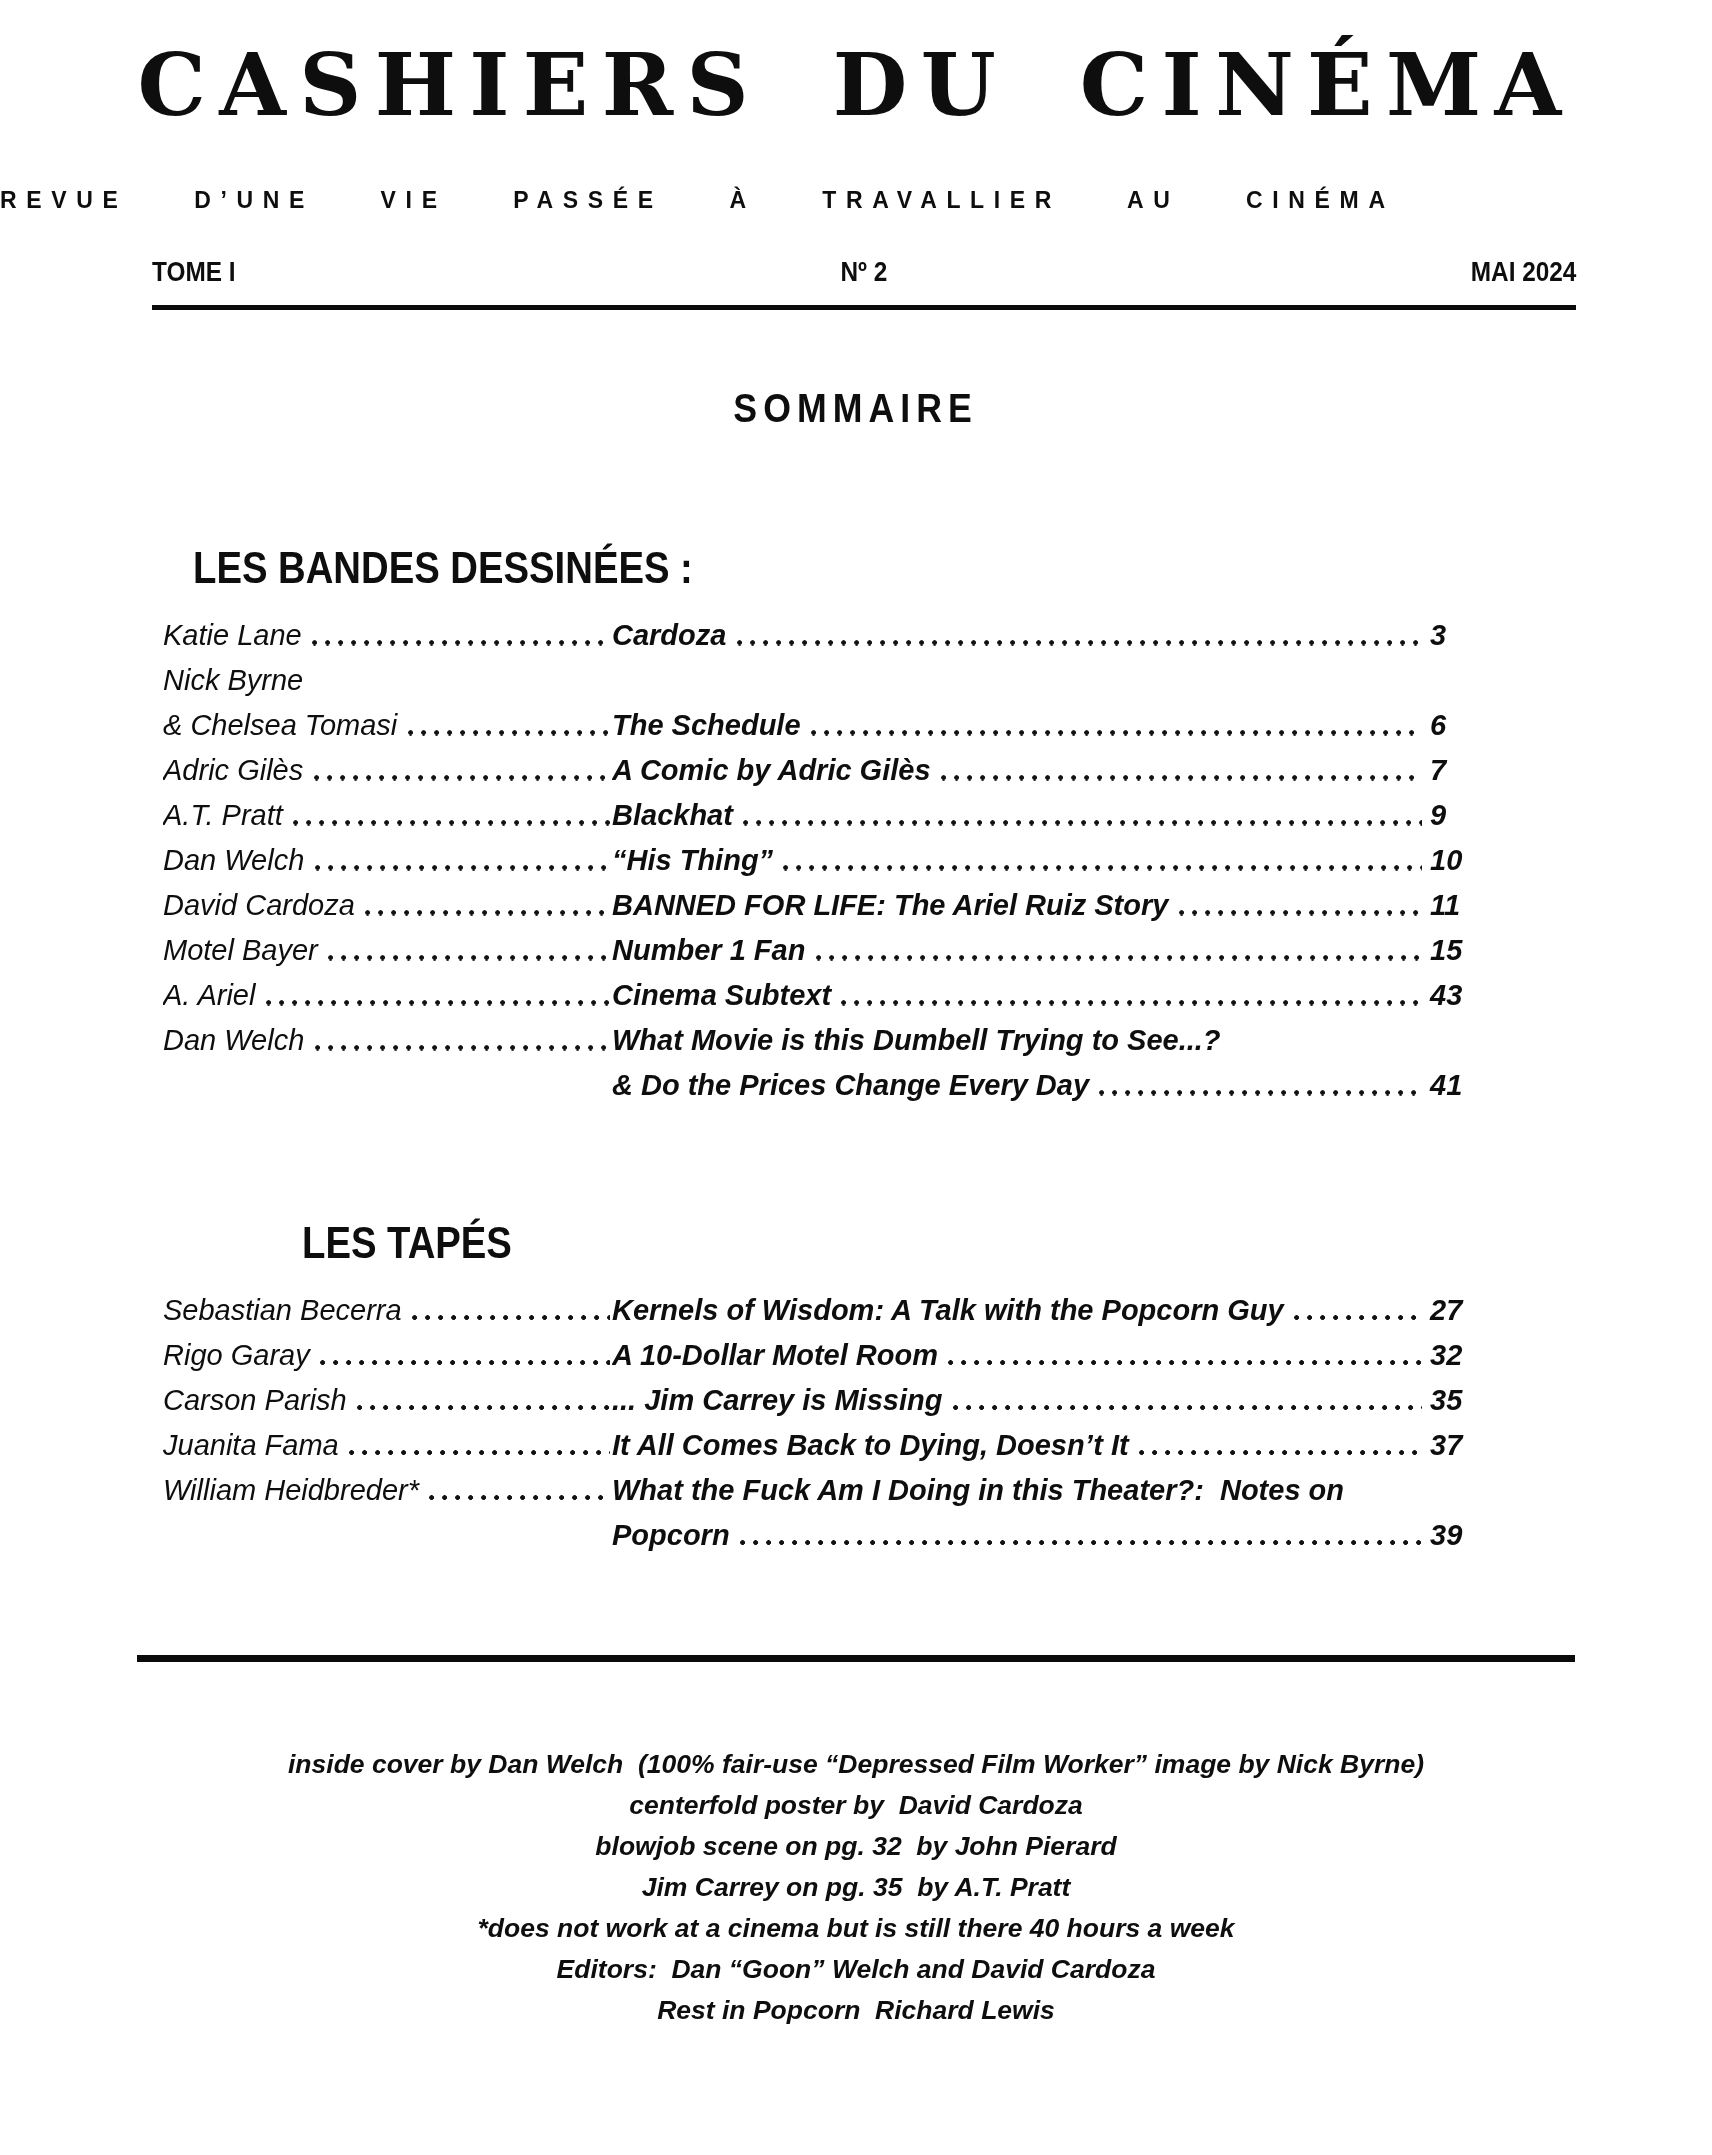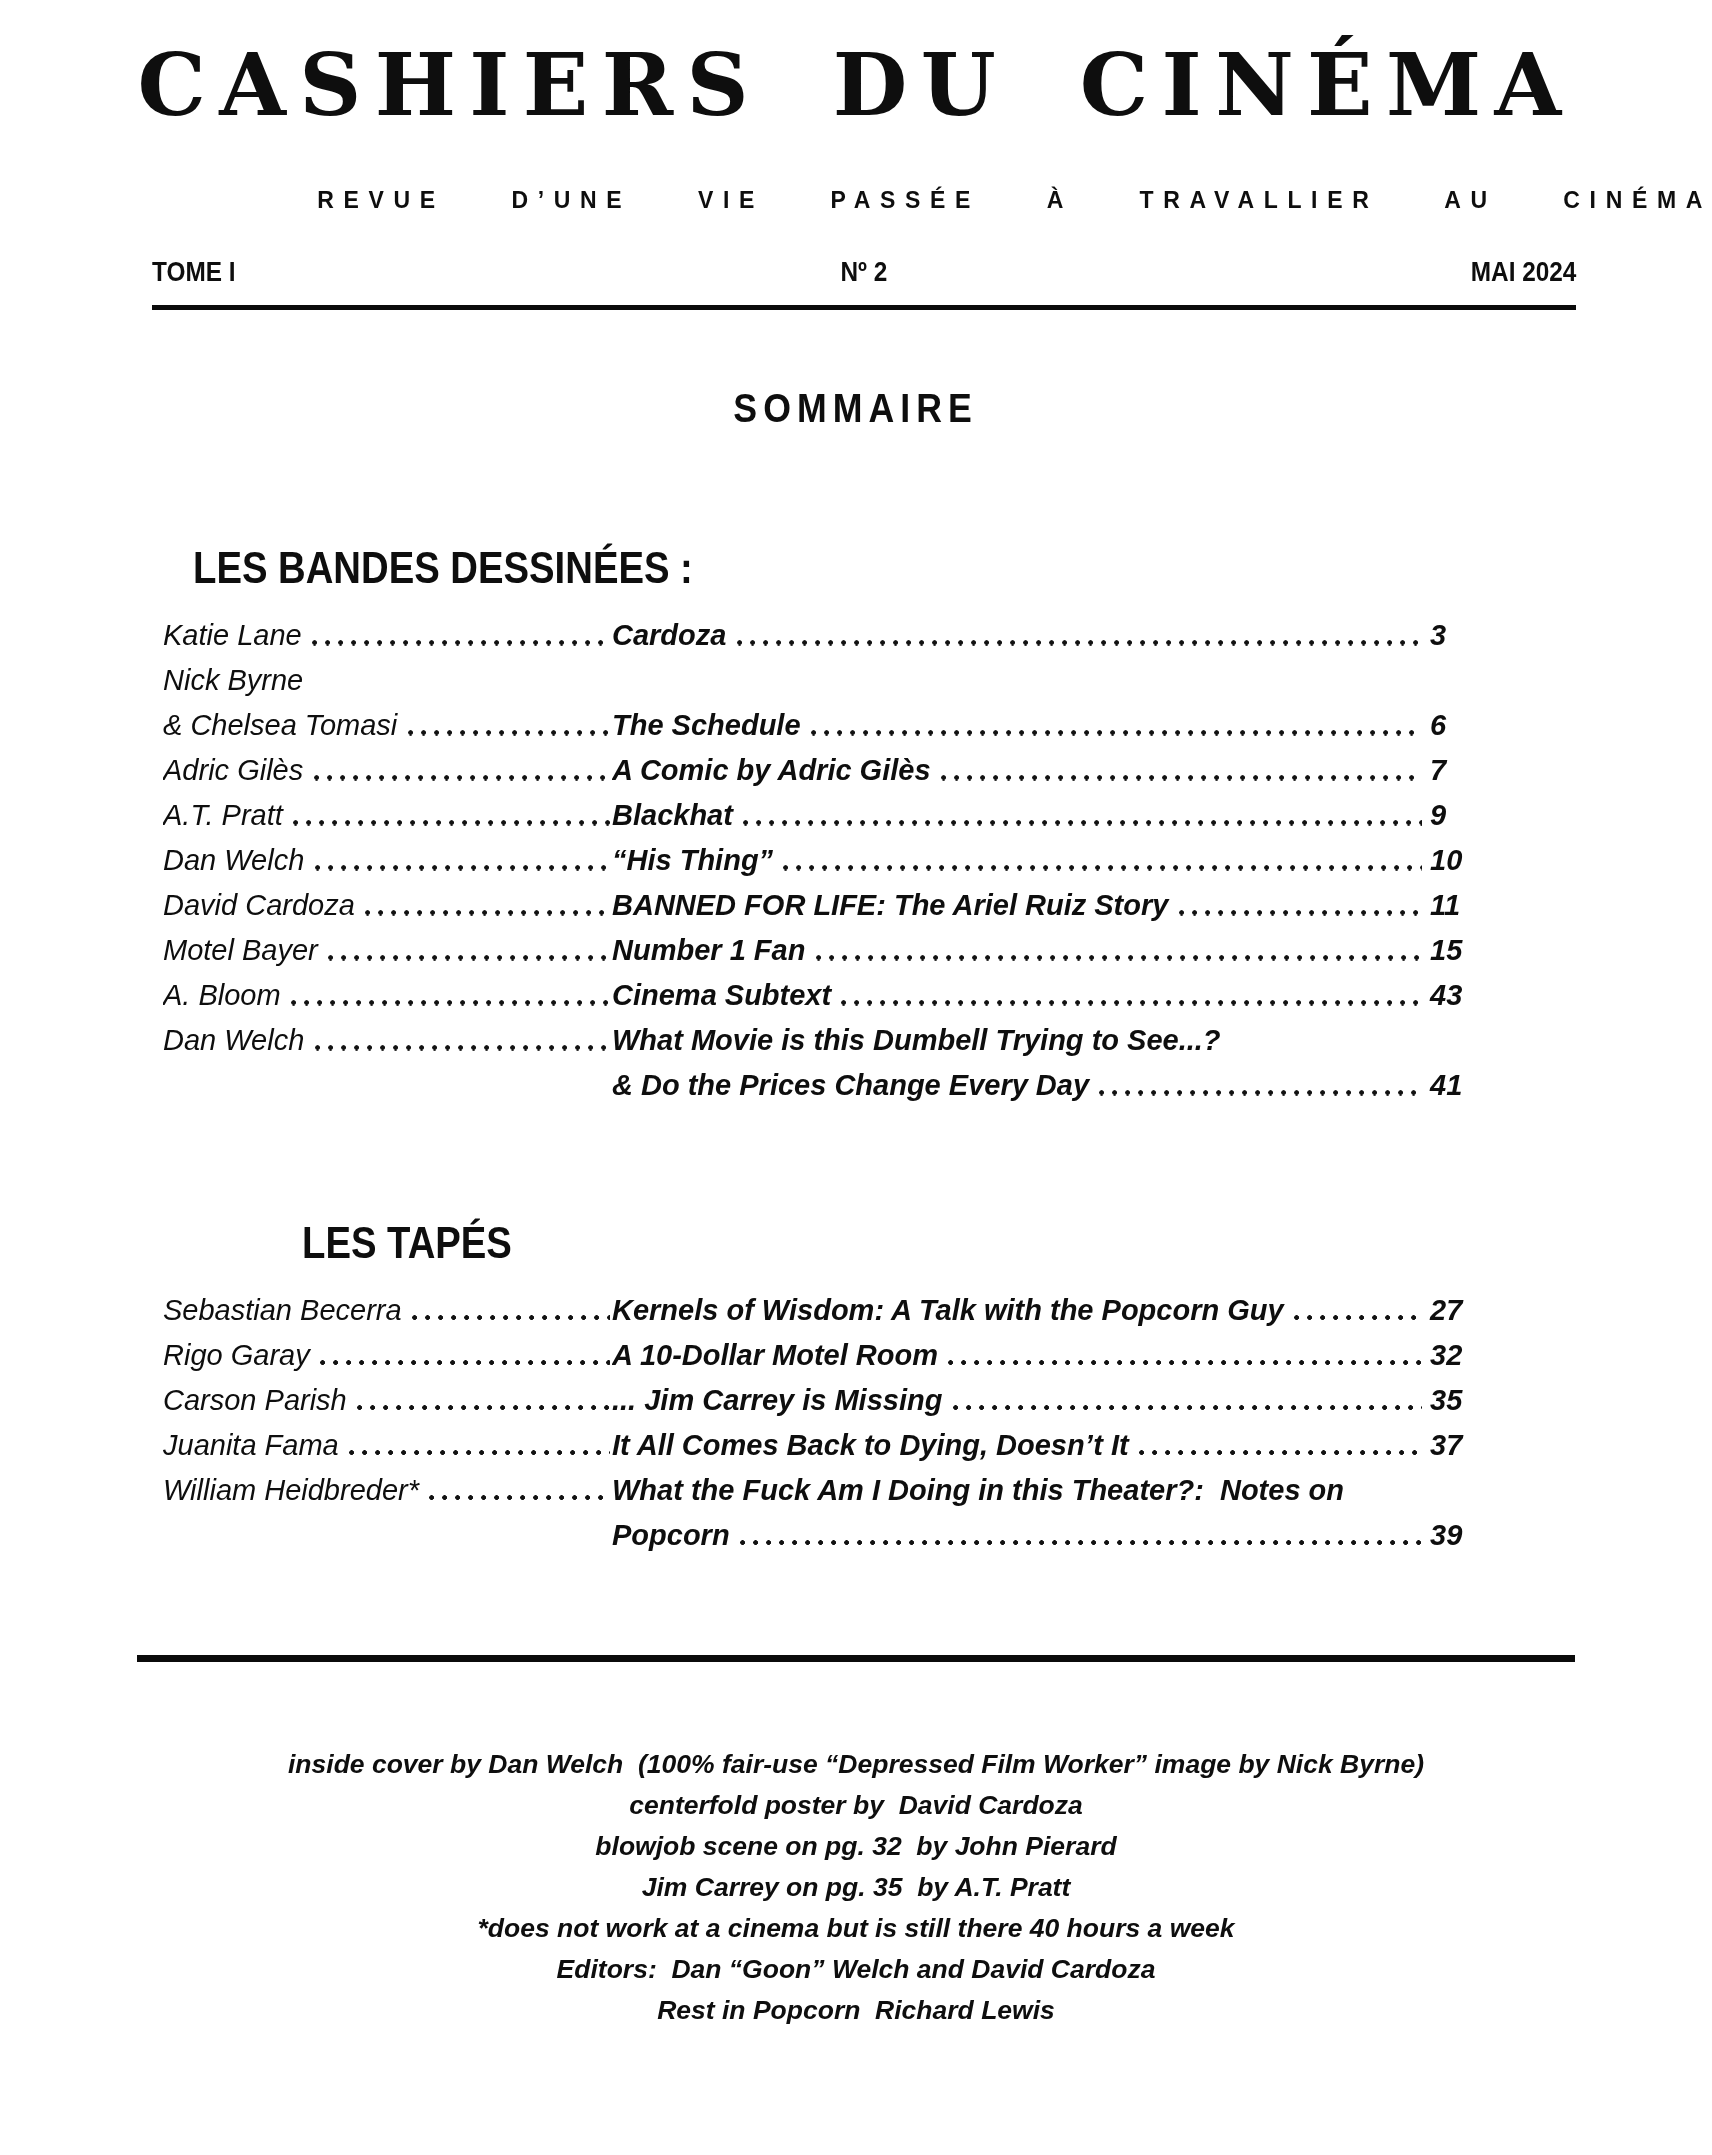--- a/index.html
+++ b/index.html
@@ -20,21 +20,21 @@
     font-family: "DejaVu Serif", serif;
     font-weight: 700;
     font-size: 86px;
     line-height: 1.08;
     letter-spacing: 0.155em;
     word-spacing: 0.32em;
     white-space: nowrap;
   }
   .subtitle {
     margin: 55px 0 0;
-    text-align: right;
+    text-align: left;
     font-weight: 700;
     font-size: 23px;
     line-height: 1.2;
     letter-spacing: 0.42em;
     word-spacing: 0.75em;
     white-space: pre;
   }
   .mast-row {
     margin: 43px 136px 0 152px;
     display: grid;
@@ -226,21 +226,21 @@
             <span class="leader"></span>
           </div>
           <div class="cell">
             <span class="txt entry-title">Number 1 Fan</span>
             <span class="leader"></span>
             <span class="txt page-num">15</span>
           </div>
         </div>
         <div class="toc-row">
           <div class="cell">
-            <span class="txt author">A. Bloom</span>
+            <span class="txt author">A. Ariel</span>
             <span class="leader"></span>
           </div>
           <div class="cell">
             <span class="txt entry-title">Cinema Subtext</span>
             <span class="leader"></span>
             <span class="txt page-num">43</span>
           </div>
         </div>
         <div class="toc-row">
           <div class="cell">

